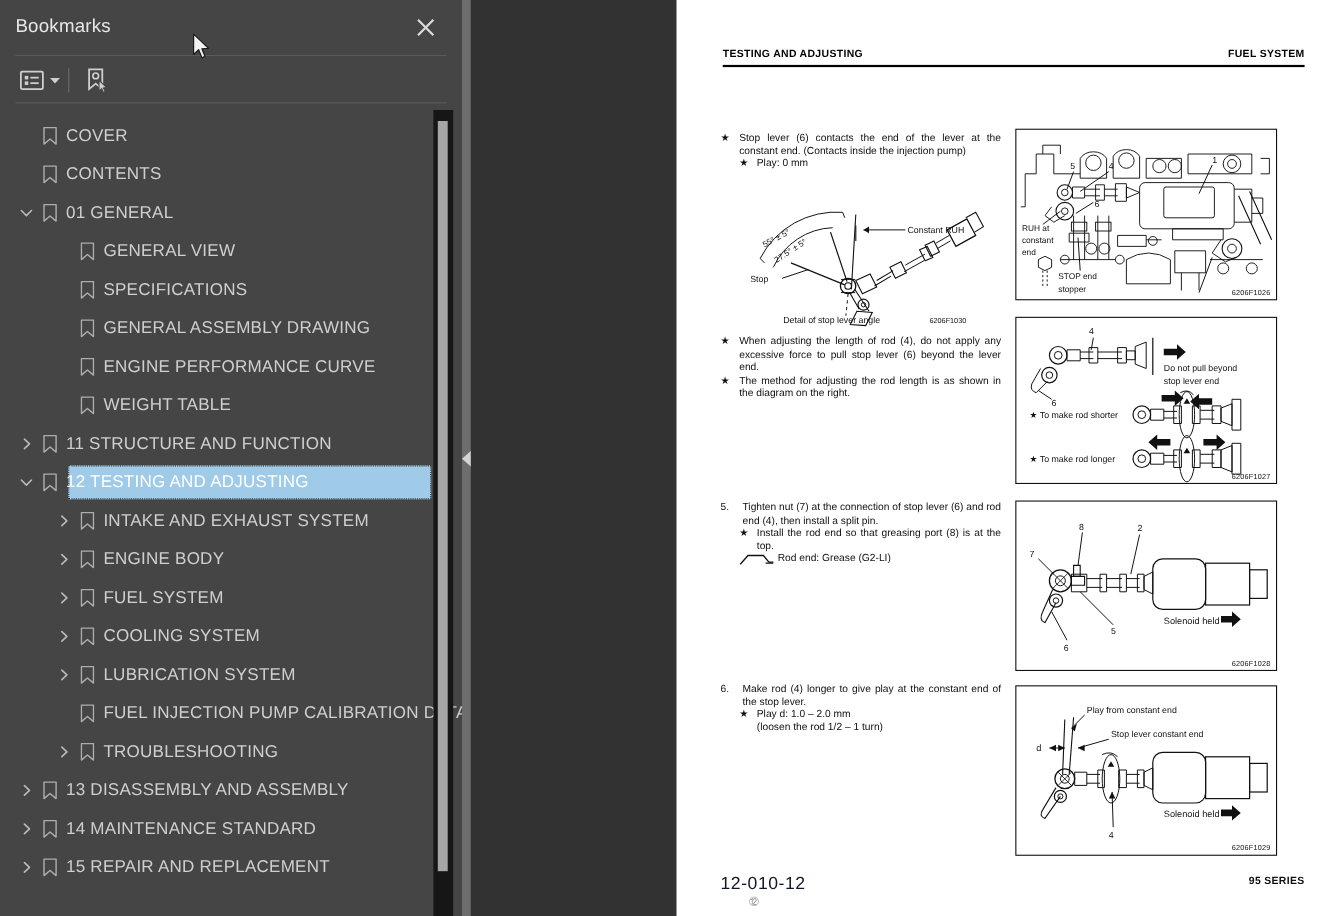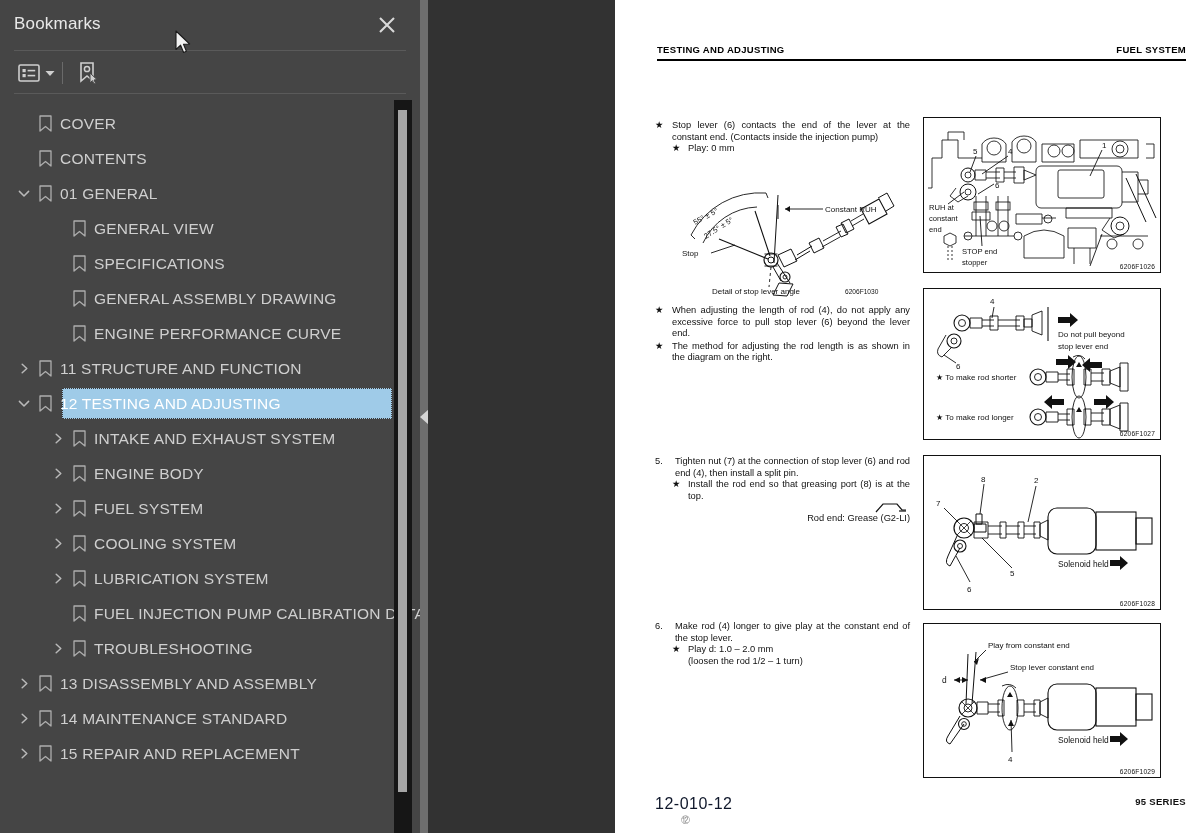--- a/index.html
+++ b/index.html
@@ -145,21 +145,21 @@
     font-family: "Liberation Sans", sans-serif;
     font-size: 9.3px; line-height: 11.6px; color: #111;
   }
   .blk .li { display: flex; }
   .blk .mk { flex: 0 0 auto; width: 17px; }
   .blk .mk.num { width: 20px; }
   .blk .bd { flex: 1 1 auto; text-align: justify; }
   .blk .sub { margin-left: 17px; }
   .blk .sub .mk { width: 16px; }
   .indent2 { margin-left: 33px; }
-  .greaseline { display: flex; align-items: flex-end; margin-left: 17px; flex-direction: column; }
+  .greaseline { display: flex; align-items: flex-end; margin-left: 17px; }
   .grease-ico { flex: 0 0 auto; width: 32px; height: 11px; margin-right: 3px; }
 
   
   #fig-stop-lever {
     position: absolute; left: 58px; top: 183px; width: 230px; height: 115px;
   }
 
   
   .figbox {
     position: absolute; left: 308px; width: 238px;
@@ -294,20 +294,29 @@
             <span class="lbl">GENERAL ASSEMBLY DRAWING</span>
           </div>
           <div class="bm-row lvl1">
             <span class="twisty empty"></span>
             <span class="bmk">
               <svg width="13" height="17" viewBox="0 0 13 17">
                 <path d="M1 1 L12 1 L12 16 L6.5 11.4 L1 16 Z" fill="none" stroke="currentColor" stroke-width="1.3" stroke-linejoin="round"></path>
               </svg>
             </span>
             <span class="lbl">ENGINE PERFORMANCE CURVE</span>
+          </div>
+          <div class="bm-row lvl1">
+            <span class="twisty empty"></span>
+            <span class="bmk">
+              <svg width="13" height="17" viewBox="0 0 13 17">
+                <path d="M1 1 L12 1 L12 16 L6.5 11.4 L1 16 Z" fill="none" stroke="currentColor" stroke-width="1.3" stroke-linejoin="round"></path>
+              </svg>
+            </span>
+            <span class="lbl">WEIGHT TABLE</span>
           </div>
           <div class="bm-row lvl0">
             <span class="twisty">
               <svg width="11" height="11" viewBox="0 0 11 11">
                 <path d="M3.2 1.2 L7.8 5.5 L3.2 9.8" stroke="#b9b9b9" stroke-width="1.5" fill="none" stroke-linecap="round" stroke-linejoin="round"></path>
               </svg>
             </span>
             <span class="bmk">
               <svg width="13" height="17" viewBox="0 0 13 17">
                 <path d="M1 1 L12 1 L12 16 L6.5 11.4 L1 16 Z" fill="none" stroke="currentColor" stroke-width="1.3" stroke-linejoin="round"></path>

